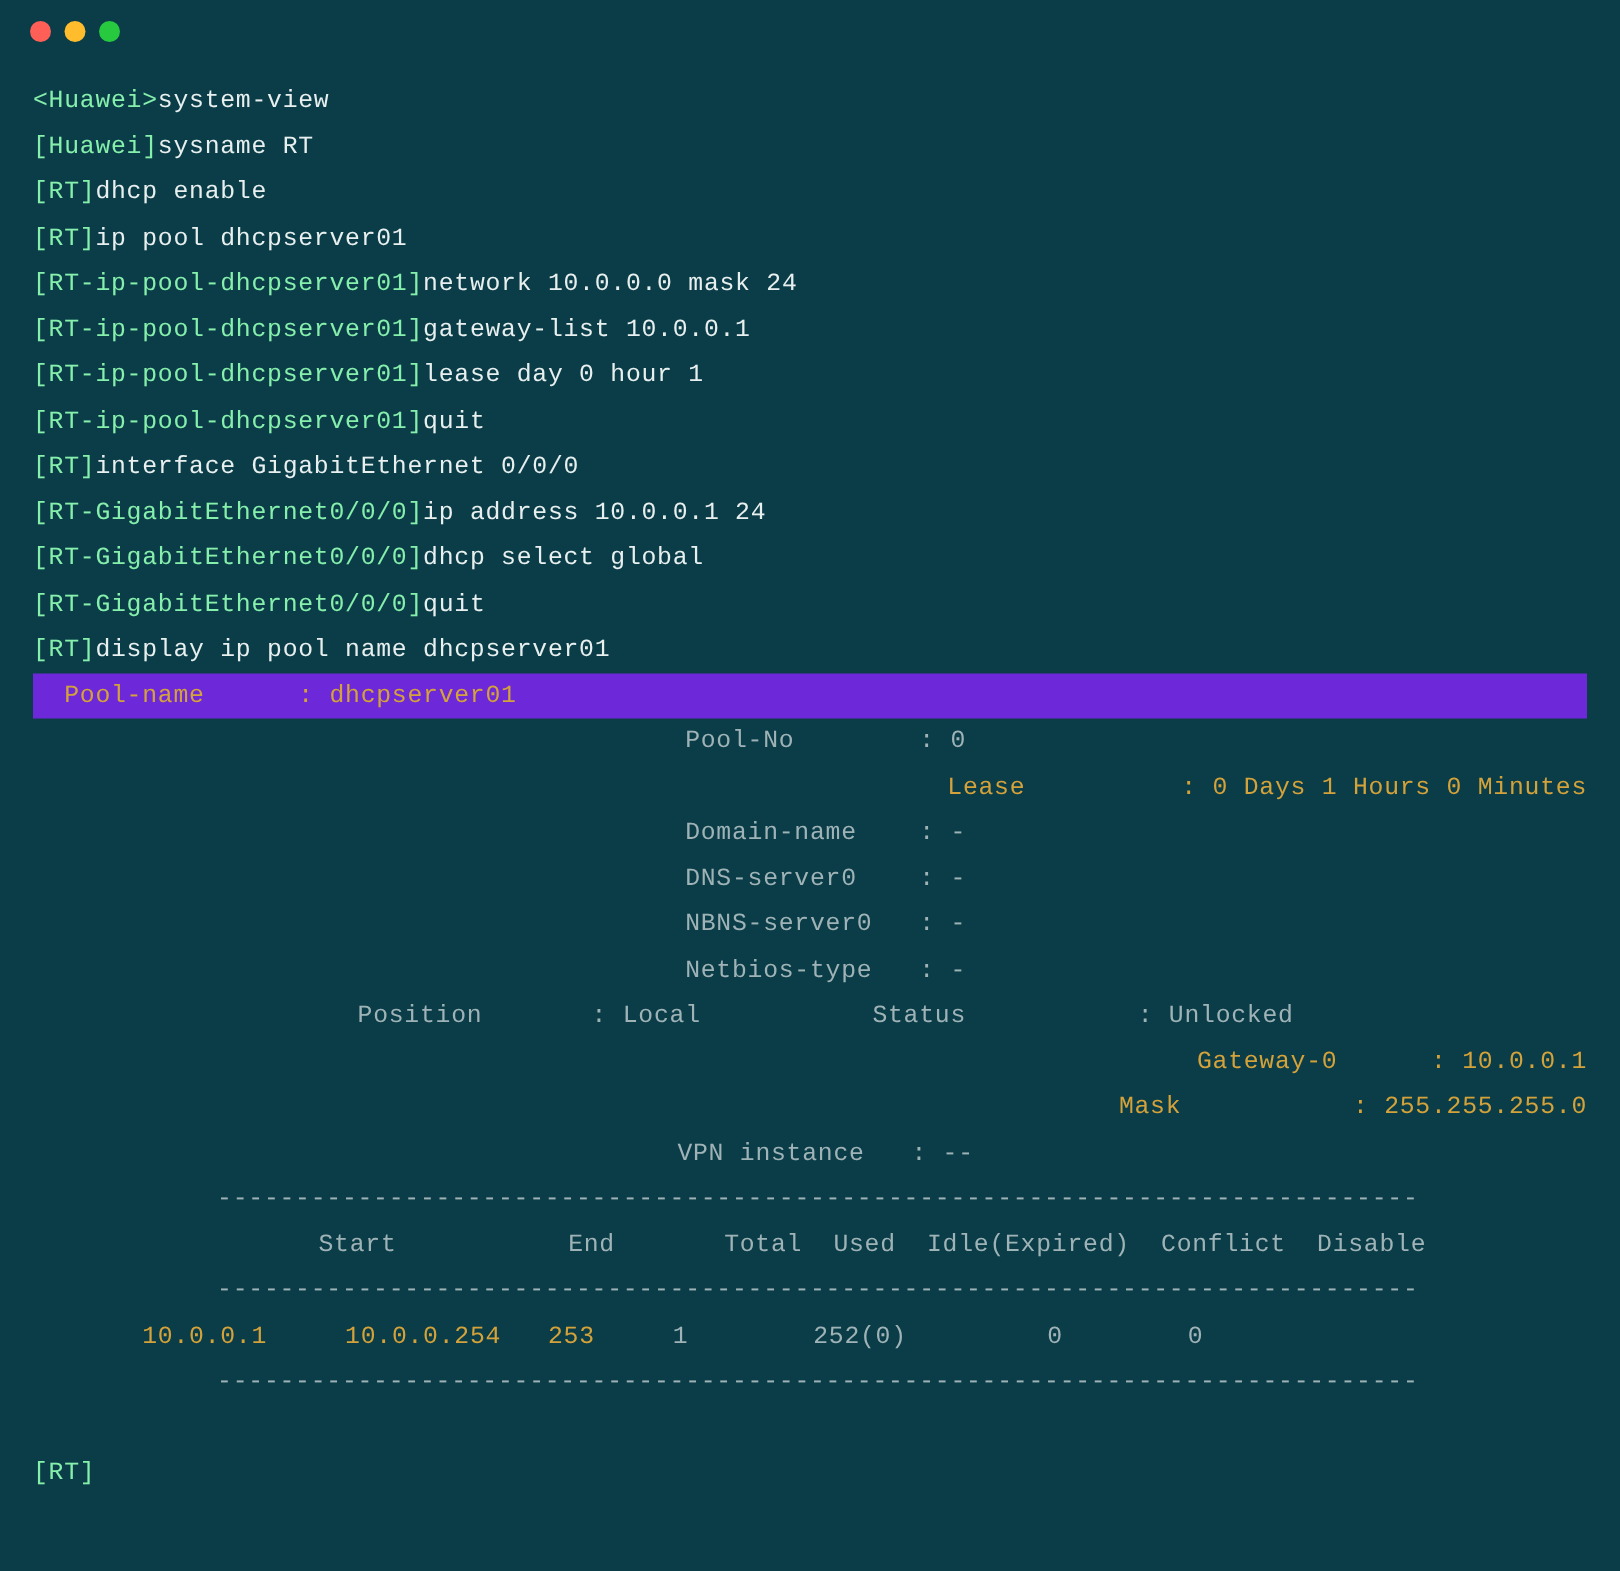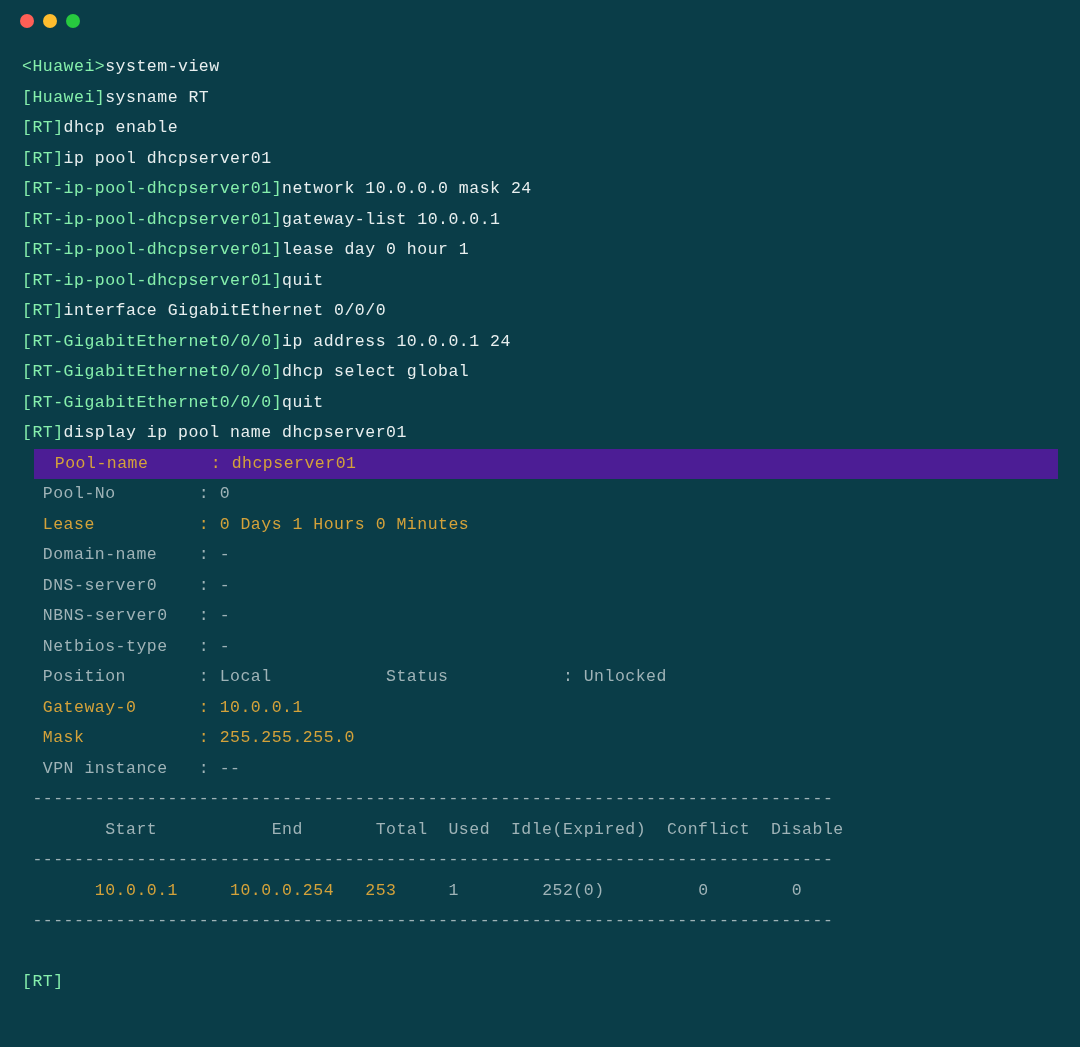--- a/index.html
+++ b/index.html
@@ -30,23 +30,23 @@
   .dot-red { background: #ff5f56; }
   .dot-yellow { background: #ffbd2e; }
   .dot-green { background: #27c93f; }
   .terminal {
     padding: 16px 22px 0 22px;
     white-space: pre;
     letter-spacing: 0.5px;
   }
   .prompt { color: #86efac; }
   .cmd { color: #e8efef; font-weight: 400; }
-  .out { color: #9fb3b7; }
-  .hl { color: #d4a23a; }
-  .hlbg { color: #d4a23a; background: #4c1d95; margin-left: 12px; }
+  .out { color: #9fb3b7; text-align: center; }
+  .hl { color: #d4a23a; text-align: right; }
+  .hlbg { color: #d4a23a; background: #6d28d9; }
   .line { display: block; }
 </style>
 </head>
 <body>
 
 <div class="titlebar">
   <div class="dot dot-red"></div>
   <div class="dot dot-yellow"></div>
   <div class="dot dot-green"></div>
 </div>

